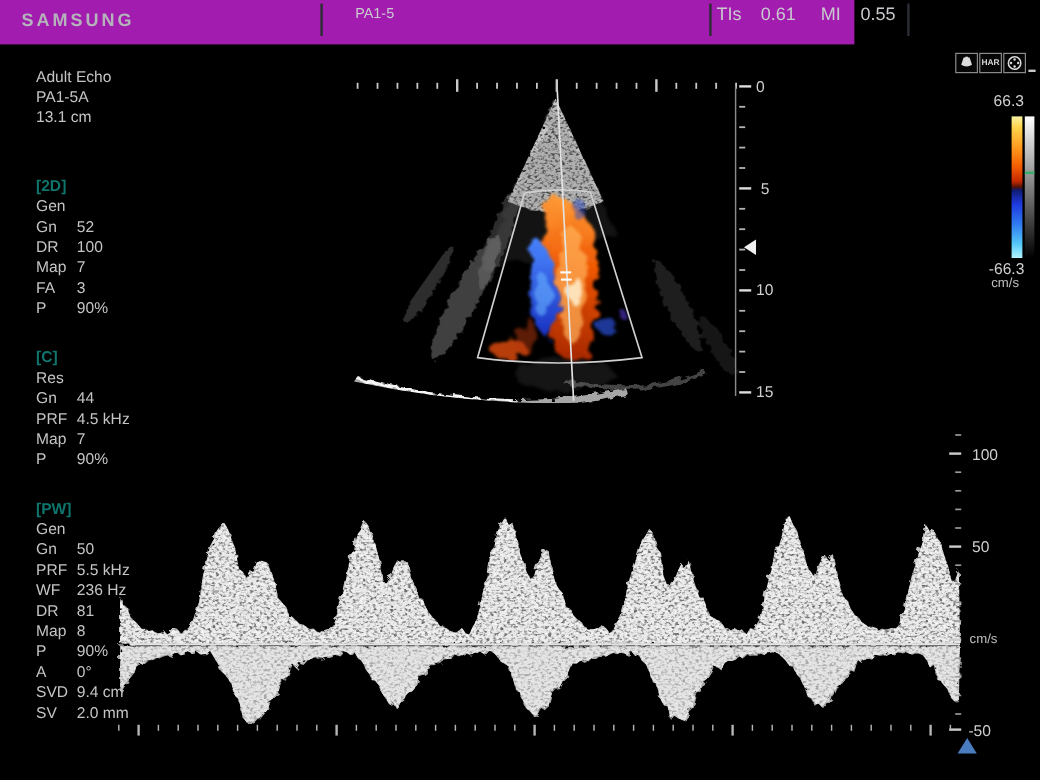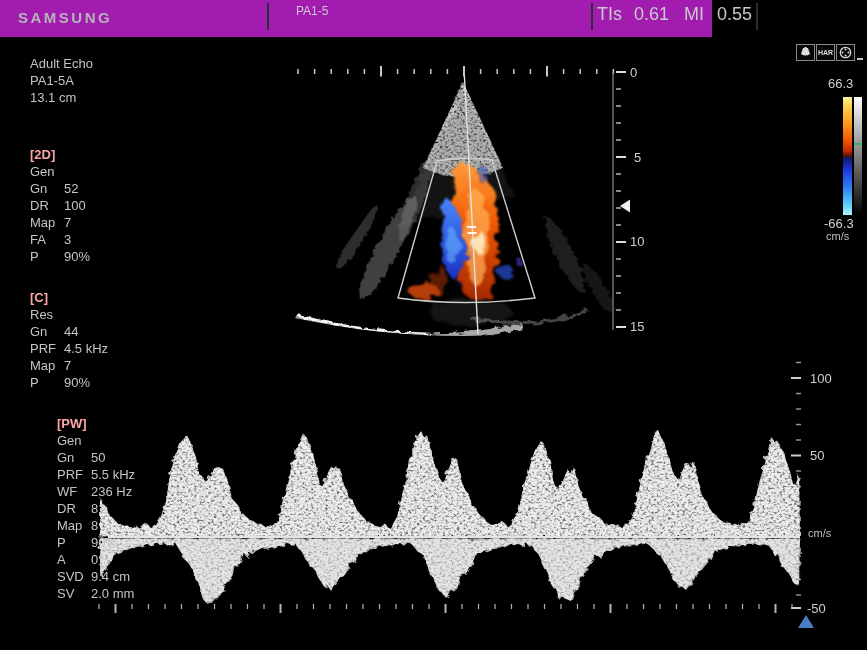--- a/index.html
+++ b/index.html
@@ -3,33 +3,33 @@
 <meta charset="utf-8">
 <style>
   html,body{margin:0;padding:0;background:#000;}
   .screen{position:relative;width:867px;height:650px;background:#000;overflow:hidden;
           font-family:"Liberation Sans",sans-serif;}
   
   .topbar{position:absolute;left:0;top:0;width:712px;height:37px;background:#a21caf;}
   .brand{position:absolute;left:18px;top:9px;color:#b4b4ba;font-size:15px;font-weight:bold;letter-spacing:2.5px;}
   .tsep{position:absolute;top:3px;width:2px;height:27px;background:#2c2e36;}
   .probe{position:absolute;left:277px;top:4px;color:#c9c9ce;font-size:12px;margin-left:19px;}
-  .tival{position:absolute;top:4px;color:#c9c9ce;font-size:18px;}
+  .tival{position:absolute;top:4px;color:#c9c9ce;font-size:15px;}
   
   .status-icons{position:absolute;left:796px;top:44px;display:flex;align-items:flex-end;}
   .sicon{width:17px;height:15px;border:1px solid #8a8a8a;background:#060606;margin-right:1px;
          display:flex;align-items:center;justify-content:center;}
   .har-txt{color:#d8d8d8;font-size:7px;font-weight:bold;letter-spacing:0;}
   .undermark{width:6px;height:2px;background:#c8c8c8;margin-left:1px;margin-bottom:1px;}
   
   .left-info{position:absolute;left:14px;top:0;width:130px;color:#c4c4c4;
              font-size:13px;line-height:17px;z-index:5;}
   .pgroup{position:absolute;left:16px;}
-  .preset{top:55px;} .g2d{top:146px;} .gc{top:289px;} .gpw{top:415px;margin-left:27px;}
-  .ptitle{font-weight:bold;color:#fca5a5;}
+  .preset{top:55px;} .g2d{top:146px;} .gc{top:289px;} .gpw{top:415px;}
+  .ptitle{font-weight:bold;color:#0f766e;}
   .prow{display:flex;}
   .pl{width:34px;flex:none;}
   .pv{flex:1;white-space:nowrap;}
   
   .stage{position:absolute;left:0;top:0;z-index:1;}
   
   .lab{position:absolute;color:#cfcfcf;font-size:13px;z-index:6;}
   .lab.small{font-size:11px;color:#c0c0c0;}
   .lab.r{}
   

